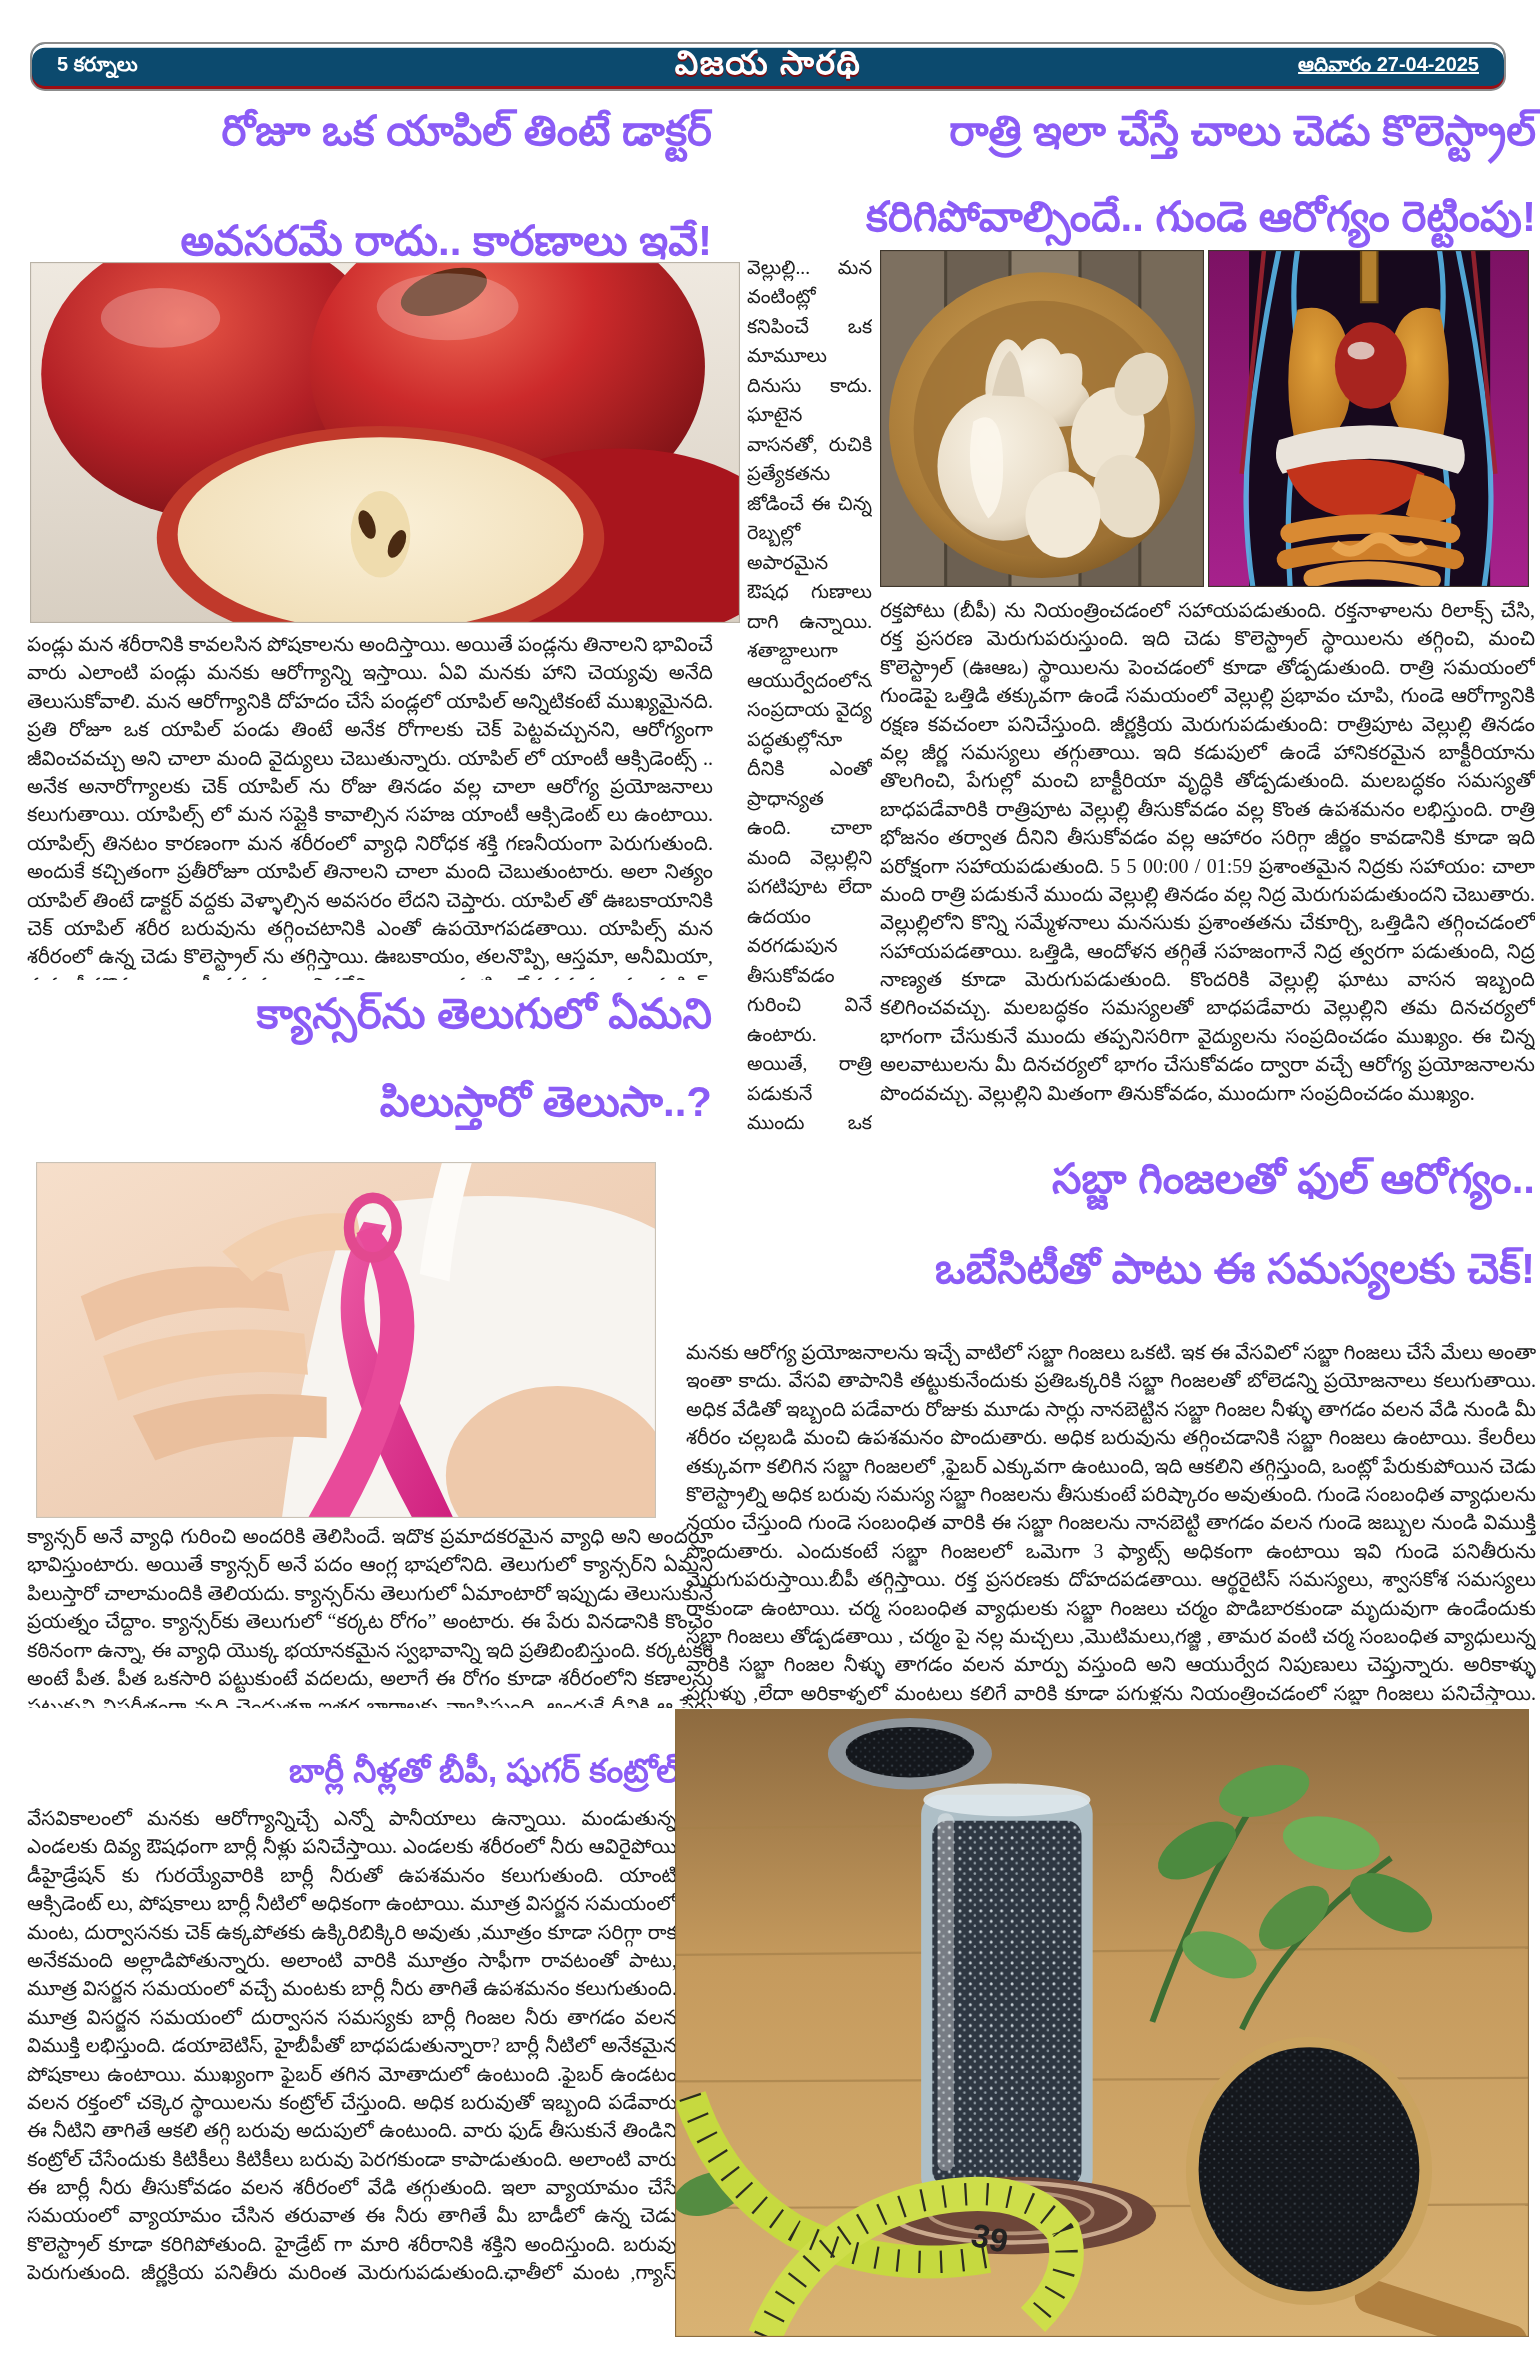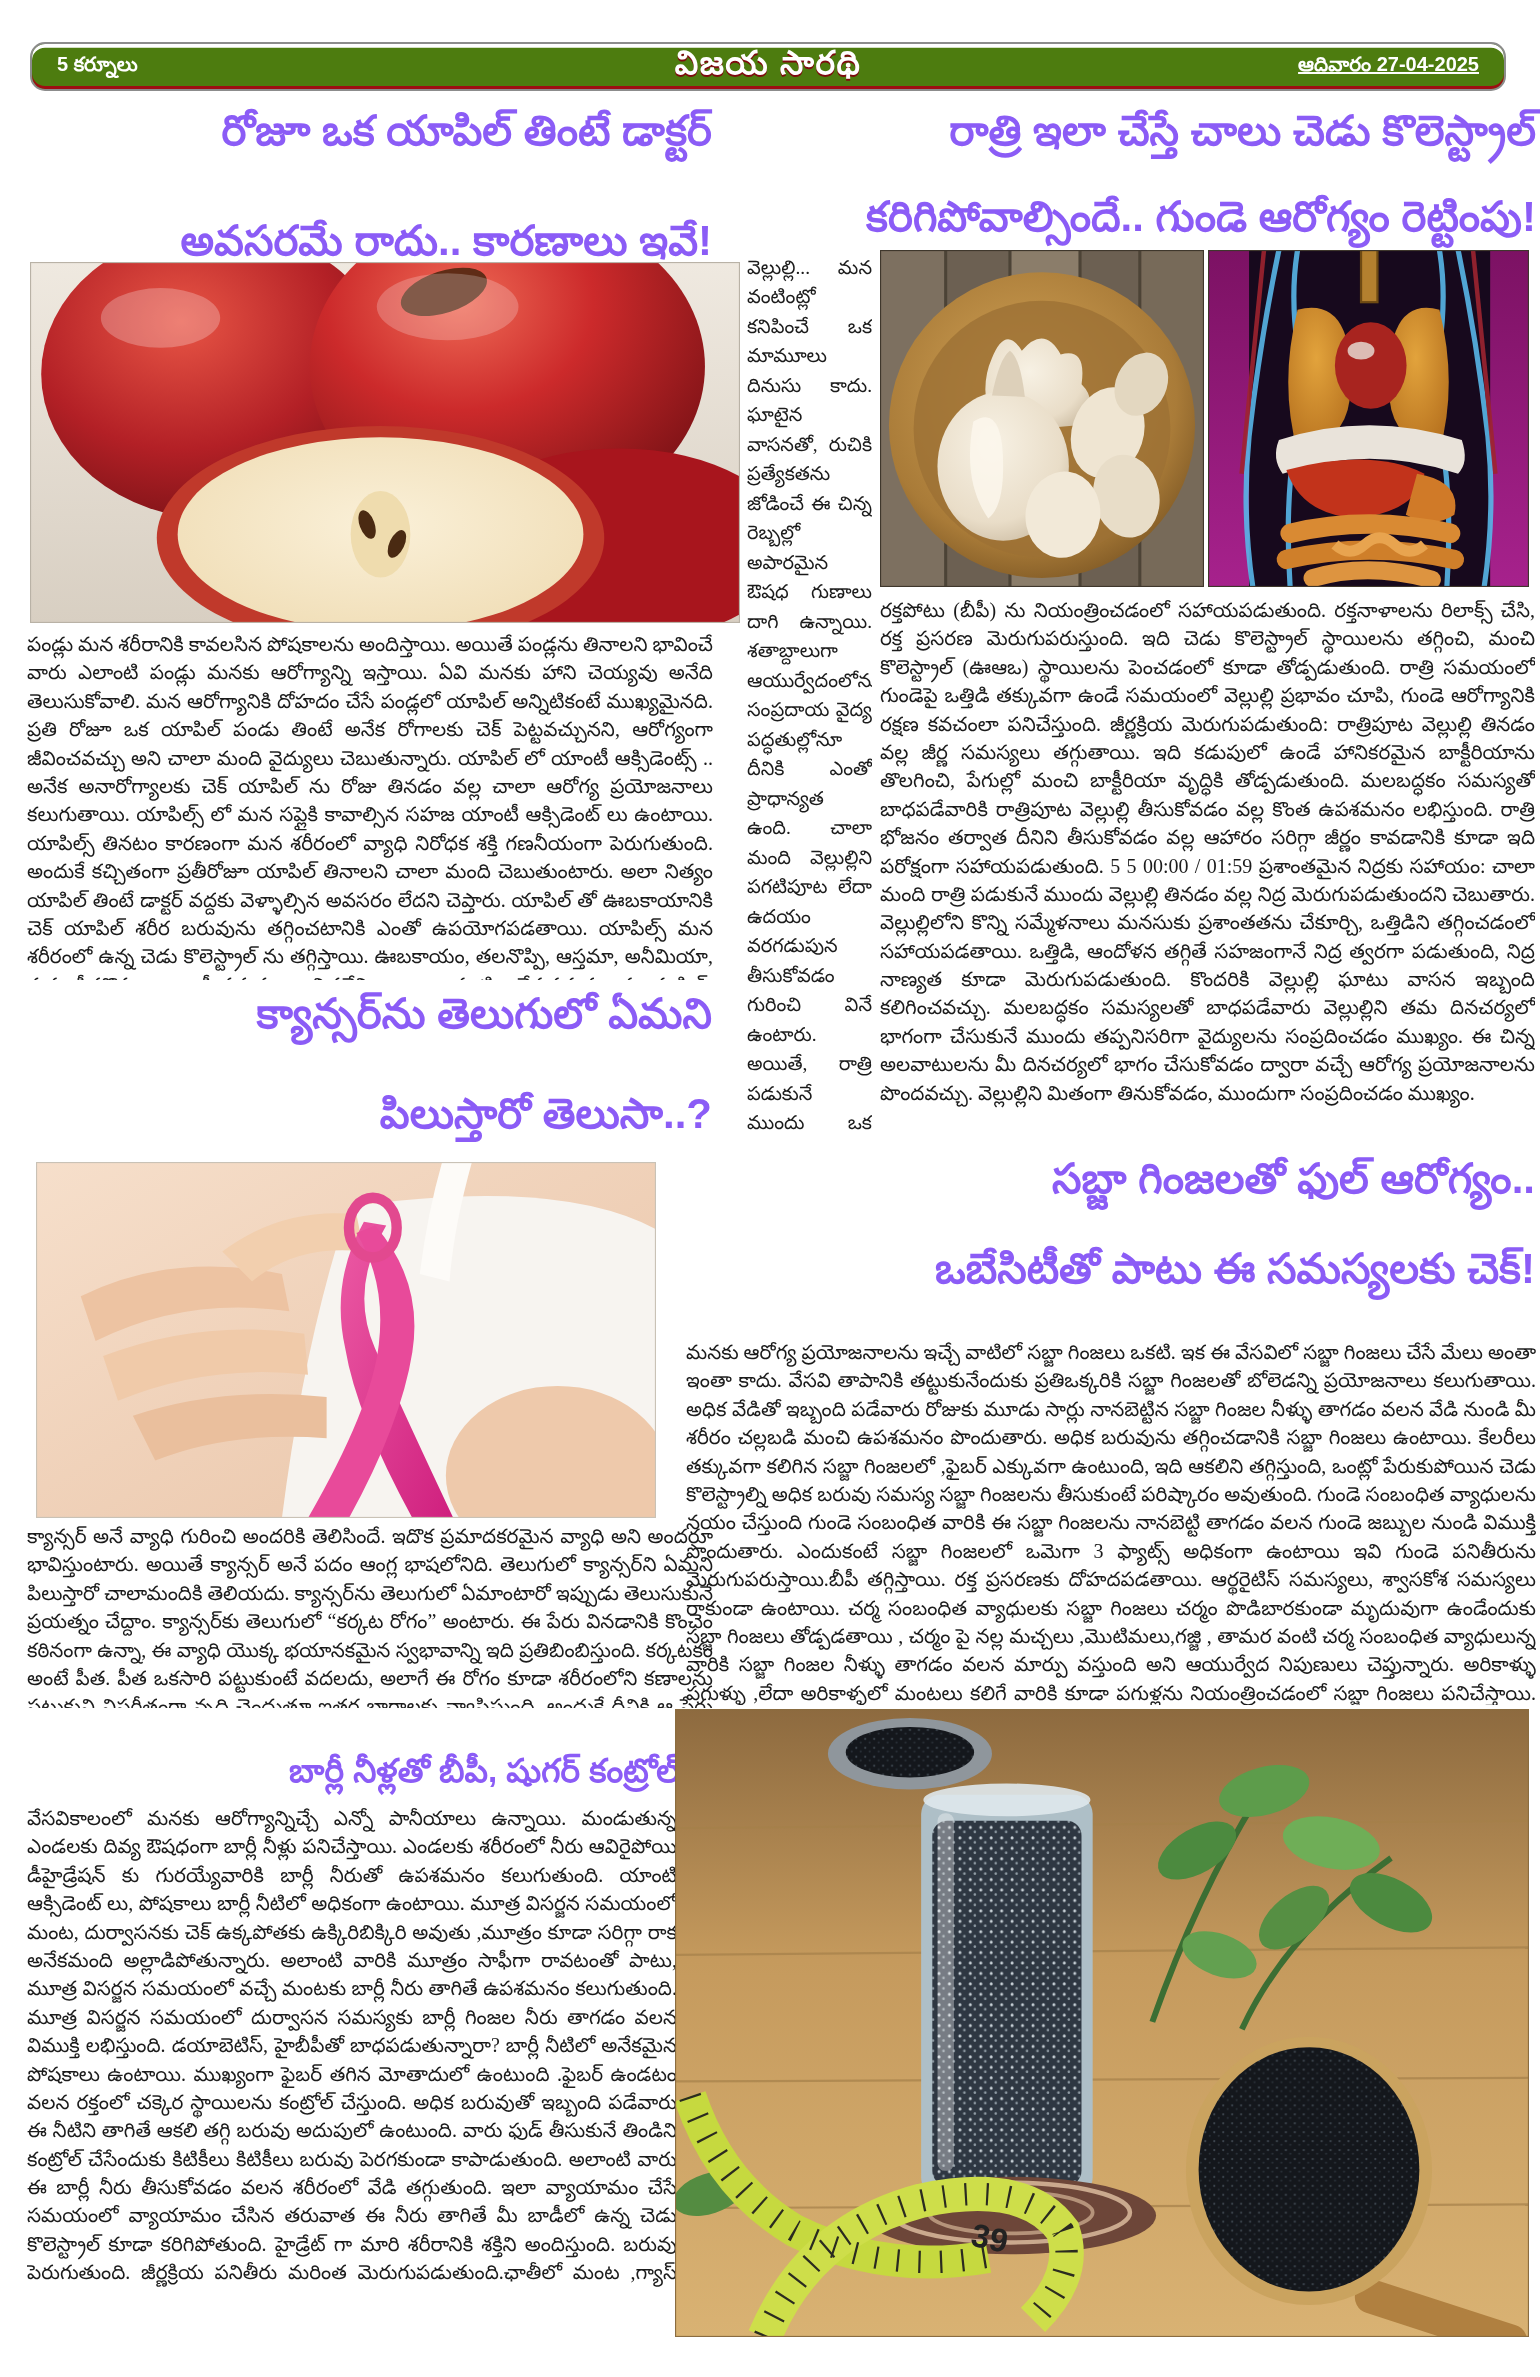--- a/index.html
+++ b/index.html
@@ -1,20 +1,20 @@
 <!DOCTYPE html>
 <html style="font-size:12px"><head>
 <meta charset="utf-8">
 <style>
   html,body{margin:0;padding:0;background:#ffffff;}
   .page{position:relative;width:1541px;height:2377px;background:#fff;overflow:hidden;
         font-family:"Liberation Serif",serif;color:#1c1c1c;}
   
   .masthead-bar{position:absolute;left:30px;top:42px;width:1476px;height:49px;
-        background:#4d7c0f;border-radius:15px;border:2.2px solid #8c8c8c;
+        background:#0c4a6e;border-radius:15px;border:2.2px solid #8c8c8c;
         box-shadow:inset 0 3.7px 0 #ffffff, inset 0 -3px 0 #9e0d12;
         display:flex;align-items:center;justify-content:space-between;
         padding:0 25px;box-sizing:border-box;}
   .masthead-left{color:#fff;font-family:"Liberation Sans",sans-serif;font-weight:bold;font-size:20px;}
   .masthead-center{position:absolute;left:0;right:0;text-align:center;color:#fff;
         font-family:"Liberation Sans",sans-serif;font-weight:900;font-size:33px;
         text-shadow:0 1.5px 0 #7e0a0e;letter-spacing:1.5px;}
   .masthead-right{color:#fff;font-family:"Liberation Sans",sans-serif;font-weight:bold;font-size:20px;text-decoration:underline;}
   
   .headline{position:absolute;text-align:right;font-family:"Liberation Sans",sans-serif;
@@ -76,21 +76,21 @@
       <ellipse cx="470" cy="365" rx="40" ry="58" fill="#efdcae"></ellipse>
       <ellipse cx="452" cy="352" rx="10" ry="20" fill="#4a2a12" transform="rotate(-20 452 352)"></ellipse>
       <ellipse cx="492" cy="378" rx="10" ry="20" fill="#4a2a12" transform="rotate(25 492 378)"></ellipse>
       <rect x="0" y="0" width="952" height="484" fill="none" stroke="#b9b2a6" stroke-width="3"></rect>
     </svg>
   </div>
 
   <div class="body-text" style="left:27px;top:630px;width:686px;height:350px;">పండ్లు మన శరీరానికి కావలసిన పోషకాలను అందిస్తాయి. అయితే పండ్లను తినాలని భావించే వారు ఎలాంటి పండ్లు మనకు ఆరోగ్యాన్ని ఇస్తాయి. ఏవి మనకు హాని చెయ్యవు అనేది తెలుసుకోవాలి. మన ఆరోగ్యానికి దోహదం చేసే పండ్లలో యాపిల్ అన్నిటికంటే ముఖ్యమైనది. ప్రతి రోజూ ఒక యాపిల్ పండు తింటే అనేక రోగాలకు చెక్ పెట్టవచ్చునని, ఆరోగ్యంగా జీవించవచ్చు అని చాలా మంది వైద్యులు చెబుతున్నారు. యాపిల్ లో యాంటీ ఆక్సిడెంట్స్ .. అనేక అనారోగ్యాలకు చెక్ యాపిల్ ను రోజు తినడం వల్ల చాలా ఆరోగ్య ప్రయోజనాలు కలుగుతాయి. యాపిల్స్ లో మన సప్లైకి కావాల్సిన సహజ యాంటీ ఆక్సిడెంట్ లు ఉంటాయి. యాపిల్స్ తినటం కారణంగా మన శరీరంలో వ్యాధి నిరోధక శక్తి గణనీయంగా పెరుగుతుంది. అందుకే కచ్చితంగా ప్రతీరోజూ యాపిల్ తినాలని చాలా మంది చెబుతుంటారు. అలా నిత్యం యాపిల్ తింటే డాక్టర్ వద్దకు వెళ్ళాల్సిన అవసరం లేదని చెప్తారు. యాపిల్ తో ఊబకాయానికి చెక్ యాపిల్ శరీర బరువును తగ్గించటానికి ఎంతో ఉపయోగపడతాయి. యాపిల్స్ మన శరీరంలో ఉన్న చెడు కొలెస్ట్రాల్ ను తగ్గిస్తాయి. ఊబకాయం, తలనొప్పి, ఆస్తమా, అనీమియా, క్షయ, కీళ్లనొప్పులు, నాడీ సమస్యలు, నిద్రలేమి, జలుబు వంటి అనేక సమస్యలకు యాపిల్స్ తిన్నవారికి ఉపశమనం లభిస్తుంది. యాపిల్స్ మన కంటి చూపును మెరుగు పరచడానికి ఎంతగానో ఉపయోగపడుతుంది. యాపిల్స్ తో ఈ ఆరోగ్య ప్రయోజనాలు కూడా యాపిల్ గుండె ఆరోగ్యాన్ని కూడా సంరక్షిస్తుంది. యాపిల్స్ చర్మ ఆరోగ్యానికి దోహదం చేస్తాయి. యాపిల్స్ మన చర్మాన్ని యవ్వనంగా ఉండేలా చేస్తాయి. మన శరీరం నుండి టాక్సిన్స్ ను బయటకు పంపుతాయి. నిత్యం యాపిల్ తినడం వల్ల చాలా రకాల క్యాన్సర్లు రాకుండా ఉంటాయి. యాపిల్స్ లో ఉండే గుణాల వలన పెద్దపేగు, రొమ్ము క్యాన్సర్లకు సంబంధించిన కణాలు పెరగకుండా అడ్డుకుంటాయి.</div>
 
   <div class="headline h58" style="left:30px;top:992px;width:682px;">క్యాన్సర్‌ను తెలుగులో ఏమని</div>
-  <div class="headline h58" style="left:30px;top:1080px;width:682px;margin-top:12px;">పిలుస్తారో తెలుసా..?</div>
+  <div class="headline h58" style="left:30px;top:1080px;width:682px;">పిలుస్తారో తెలుసా..?</div>
 
   <div class="photo" style="left:36px;top:1162px;width:620px;height:356px;">
     <svg viewBox="0 0 832 477" preserveAspectRatio="none">
       <defs>
         <linearGradient id="skin" x1="0" y1="0" x2="1" y2="1">
           <stop offset="0%" stop-color="#f6dfcb"></stop>
             <stop offset="100%" stop-color="#e9c3a6"></stop>
         </linearGradient>
         <linearGradient id="pk" x1="0" y1="0" x2="1" y2="1">
           <stop offset="0%" stop-color="#ec5aa4"></stop>

